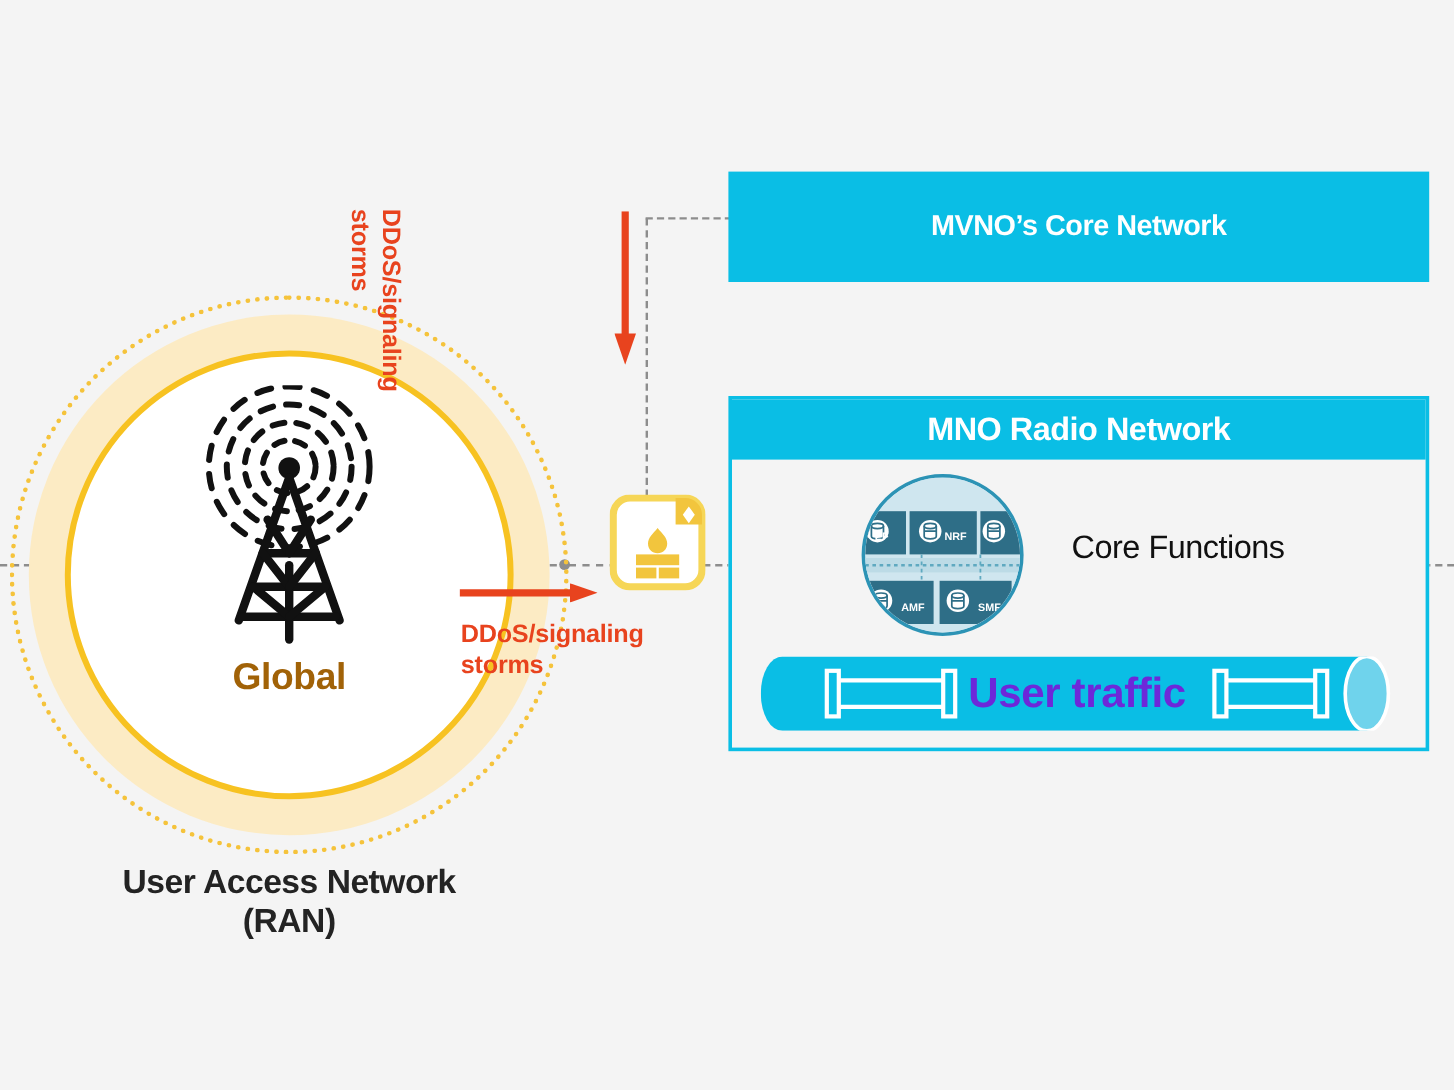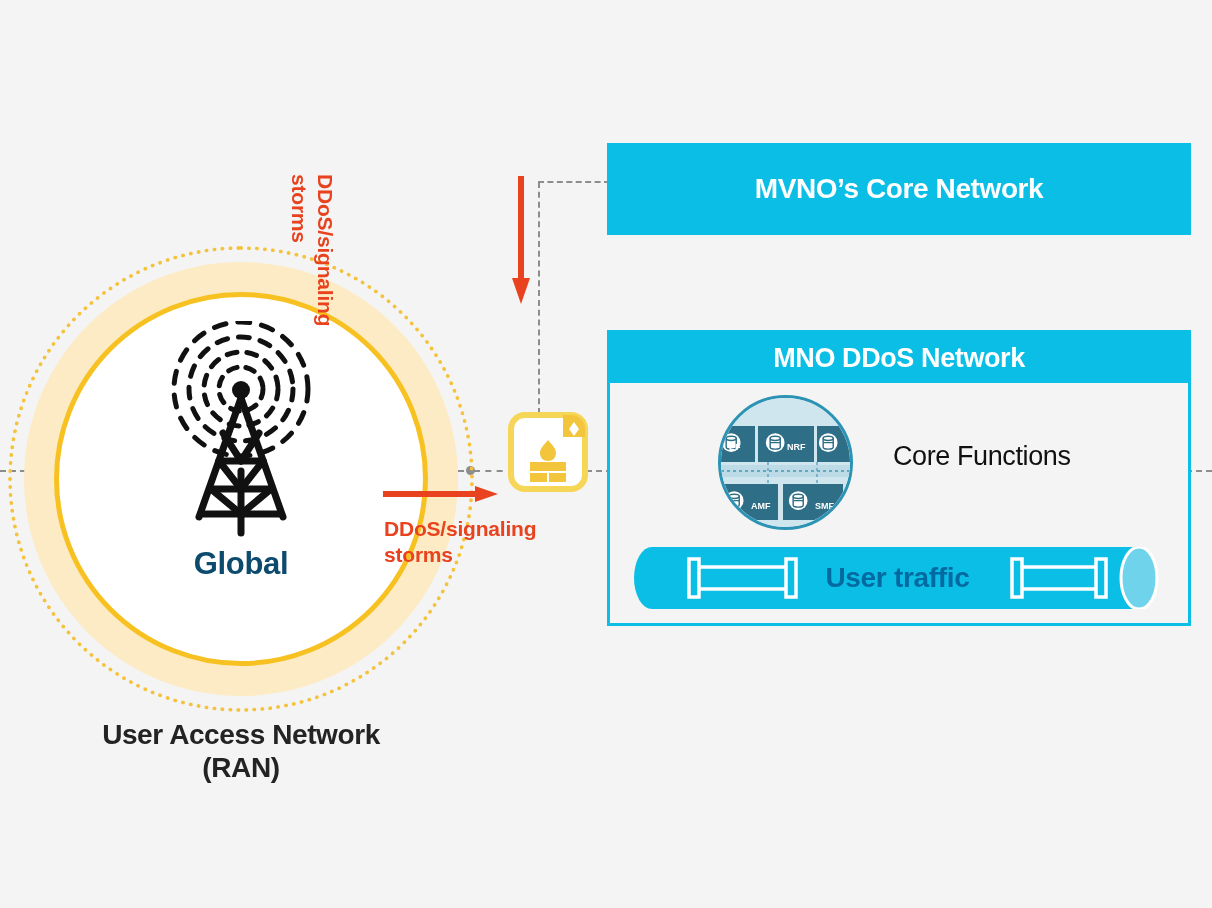--- a/index.html
+++ b/index.html
@@ -56,21 +56,21 @@
     height: 220px;
   }
   #global-label {
     position: absolute;
     left: 0;
     top: 300px;
     width: 466px;
     text-align: center;
     font-size: 31px;
     font-weight: bold;
-    color: #0c4a6e;
+    color: #a16207;
     letter-spacing: -0.3px;
   }
   #ran-caption {
     position: absolute;
     left: 8px;
     top: 718px;
     width: 466px;
     text-align: center;
     font-size: 28px;
     font-weight: bold;
@@ -159,21 +159,21 @@
     top: 143px;
     width: 584px;
     height: 92px;
     background: #0ABEE5;
     display: flex;
     align-items: center;
     justify-content: center;
   }
   #mvno-title {
     color: #ffffff;
-    font-size: 28px;
+    font-size: 24px;
     font-weight: bold;
     letter-spacing: -0.4px;
   }
 
   
   #mno-box {
     position: absolute;
     left: 607px;
     top: 330px;
     width: 584px;
@@ -234,22 +234,22 @@
   }
   #user-traffic-label {
     position: absolute;
     left: 0;
     top: 0;
     width: 527px;
     height: 62px;
     display: flex;
     align-items: center;
     justify-content: center;
-    color: #0369a1;
-    font-size: 28px;
+    color: #6d28d9;
+    font-size: 35px;
     font-weight: bold;
     letter-spacing: -0.3px;
     pointer-events: none;
   }
 </style>
 </head>
 <body>
 
 <div id="canvas">
 
@@ -333,21 +333,21 @@
     <rect x="22" y="61" width="17" height="9" fill="#F2C53D"></rect>
     <rect x="41" y="61" width="17" height="9" fill="#F2C53D"></rect>
   </svg>
 
   <div id="mvno-box">
     <div id="mvno-title">MVNO’s Core Network</div>
   </div>
 
   <div id="mno-box">
     <div id="mno-header">
-      <div id="mno-title">MNO DDoS Network</div>
+      <div id="mno-title">MNO Radio Network</div>
     </div>
     <div id="mno-body">
 
       <div id="core-circle">
         <svg viewBox="0 0 135 135" width="135" height="135">
           <rect x="0" y="0" width="135" height="135" fill="#cfe6ef"></rect>
 
           <rect x="-6" y="28" width="40" height="36" fill="#2E6E87"></rect>
           <rect x="37" y="28" width="56" height="36" fill="#2E6E87"></rect>
           <rect x="96" y="28" width="45" height="36" fill="#2E6E87"></rect>

